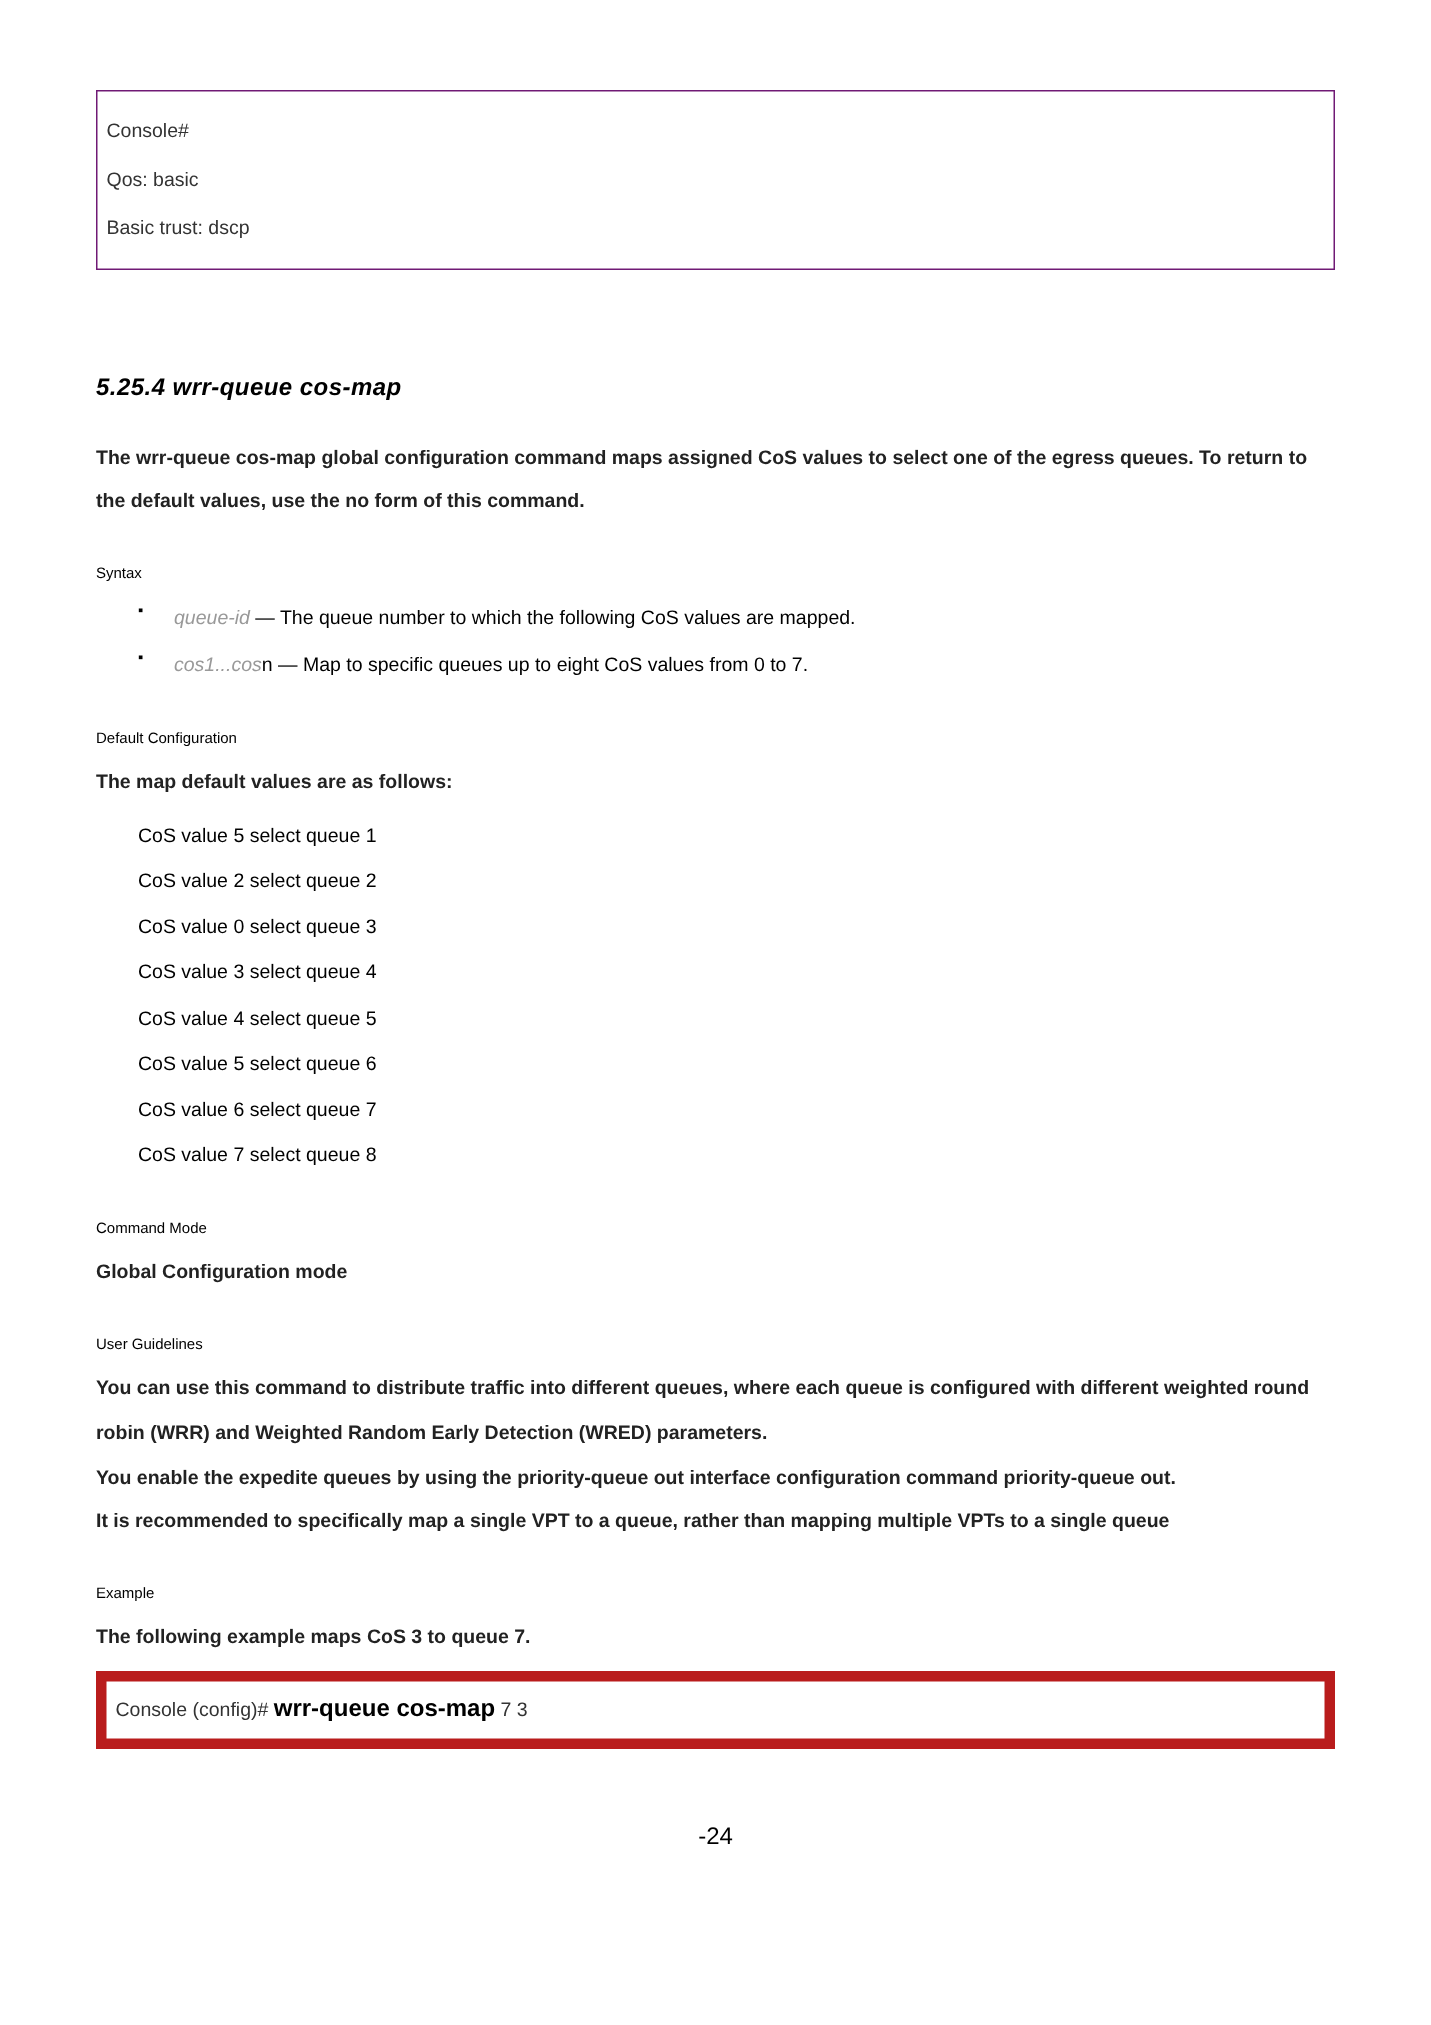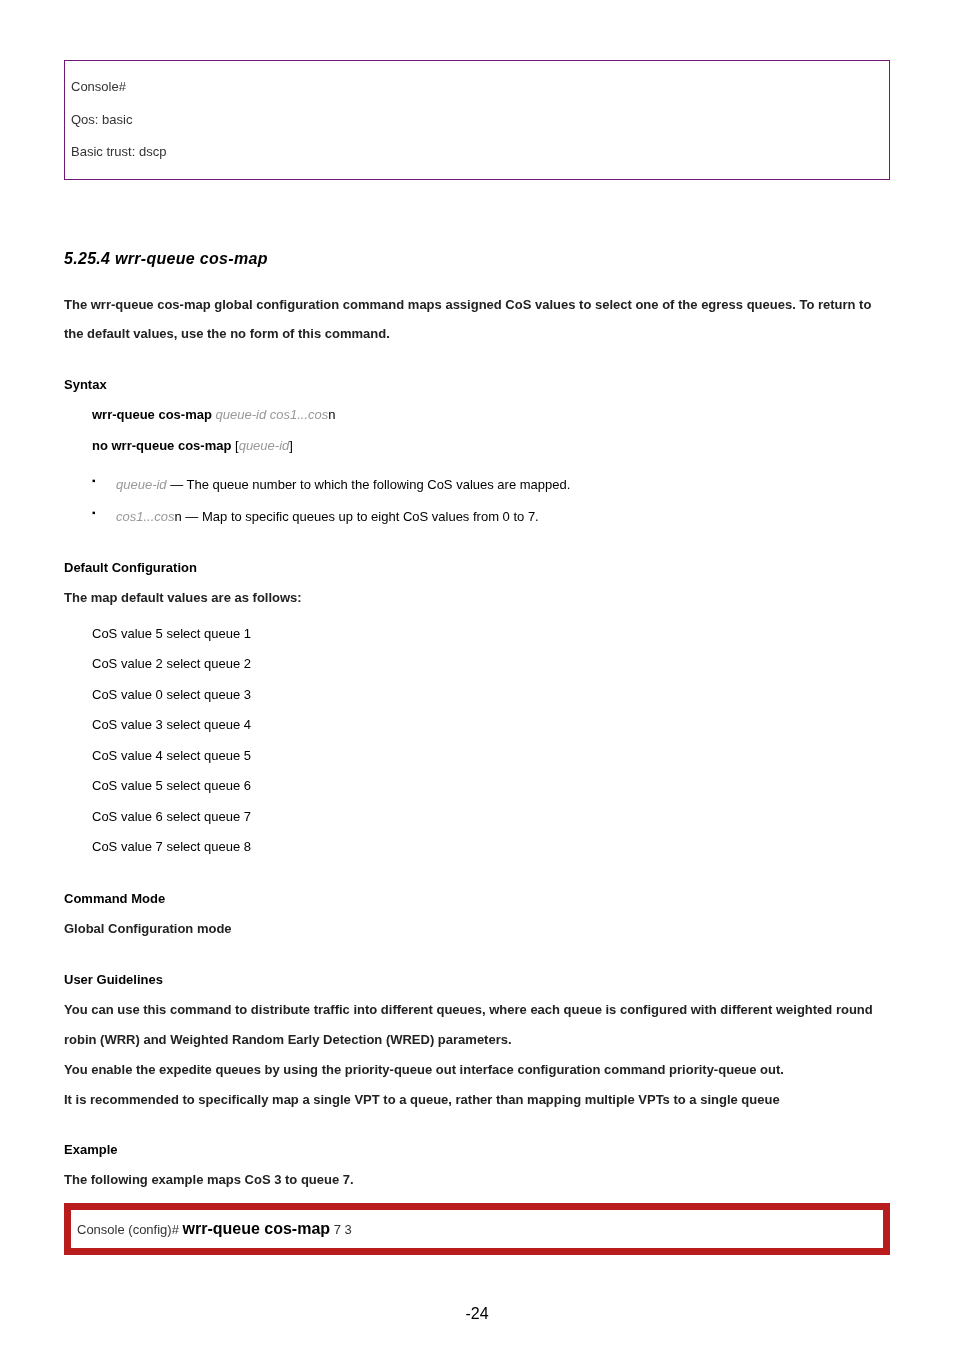--- a/index.html
+++ b/index.html
@@ -1,21 +1,21 @@
 <!DOCTYPE html>
 <html><head>
 <meta charset="utf-8">
 <style>
   * { box-sizing: border-box; margin: 0; padding: 0; }
   html, body { width: 954px; background: #fff; font-family: Arial, Helvetica, sans-serif; color: #000; }
   .page { padding: 60px 64px 40px 64px; }
   .code-box { border: 1px solid #701a75; padding: 10px 6px; margin-bottom: 50px; }
   .code-box div { font-size: 13px; color: #333; line-height: 2.5; }
   .section-title { font-size: 16px; font-weight: bold; margin: 70px 0 22px 0; letter-spacing: 0.3px; font-style: italic; }
-  .subheading { font-size: 13px; font-weight: bold; margin-top: 28px; margin-bottom: 8px; }
+  .subheading { font-size: 10px; font-weight: normal; margin-top: 28px; margin-bottom: 8px; }
   p.body { font-size: 13px; color: #222; line-height: 2.3; font-weight: bold; }
   .syntax-block { margin-top: 8px; margin-left: 28px; }
   .syntax-line { font-size: 13px; line-height: 2.35; }
   .bullet-list { margin-top: 8px; margin-left: 28px; list-style: none; }
   .bullet-list li { position: relative; padding-left: 24px; font-size: 13px; line-height: 2.4; }
   .bullet-list li::before { content: "▪"; position: absolute; left: 0; top: 0; font-size: 10px; color: #000; }
   .default-list { margin-top: 6px; margin-left: 28px; }
   .default-list div { font-size: 13px; line-height: 2.35; }
   .example-box { border: 7px solid #b91c1c; padding: 10px 6px; margin-top: 8px; }
   .example-box span { font-size: 13px; color: #333; }
@@ -33,28 +33,20 @@
     <div>Basic trust: dscp</div>
   </div>
 
   <h2 class="section-title">5.25.4 wrr-queue cos-map</h2>
 
   <p class="body">
     <span>The </span><b>wrr-queue cos-map</b><span> global configuration command maps assigned CoS values to select one of the egress queues. To return to the default values, use the </span><b>no</b><span> form of this command.</span>
   </p>
 
   <div class="subheading">Syntax</div>
-  <div class="syntax-block">
-    <div class="syntax-line">
-      <b>wrr-queue cos-map </b><span class="ital">queue-id cos1...cos</span><span>n</span>
-    </div>
-    <div class="syntax-line">
-      <b>no wrr-queue cos-map </b><span>[</span><span class="ital">queue-id</span><span>]</span>
-    </div>
-  </div>
   <ul class="bullet-list">
     <li>
       <span class="ital">queue-id</span><span> — The queue number to which the following CoS values are mapped.</span>
     </li>
     <li>
       <span class="ital">cos1...cos</span><span>n — Map to specific queues up to eight CoS values from 0 to 7.</span>
     </li>
   </ul>
 
   <div class="subheading">Default Configuration</div>

